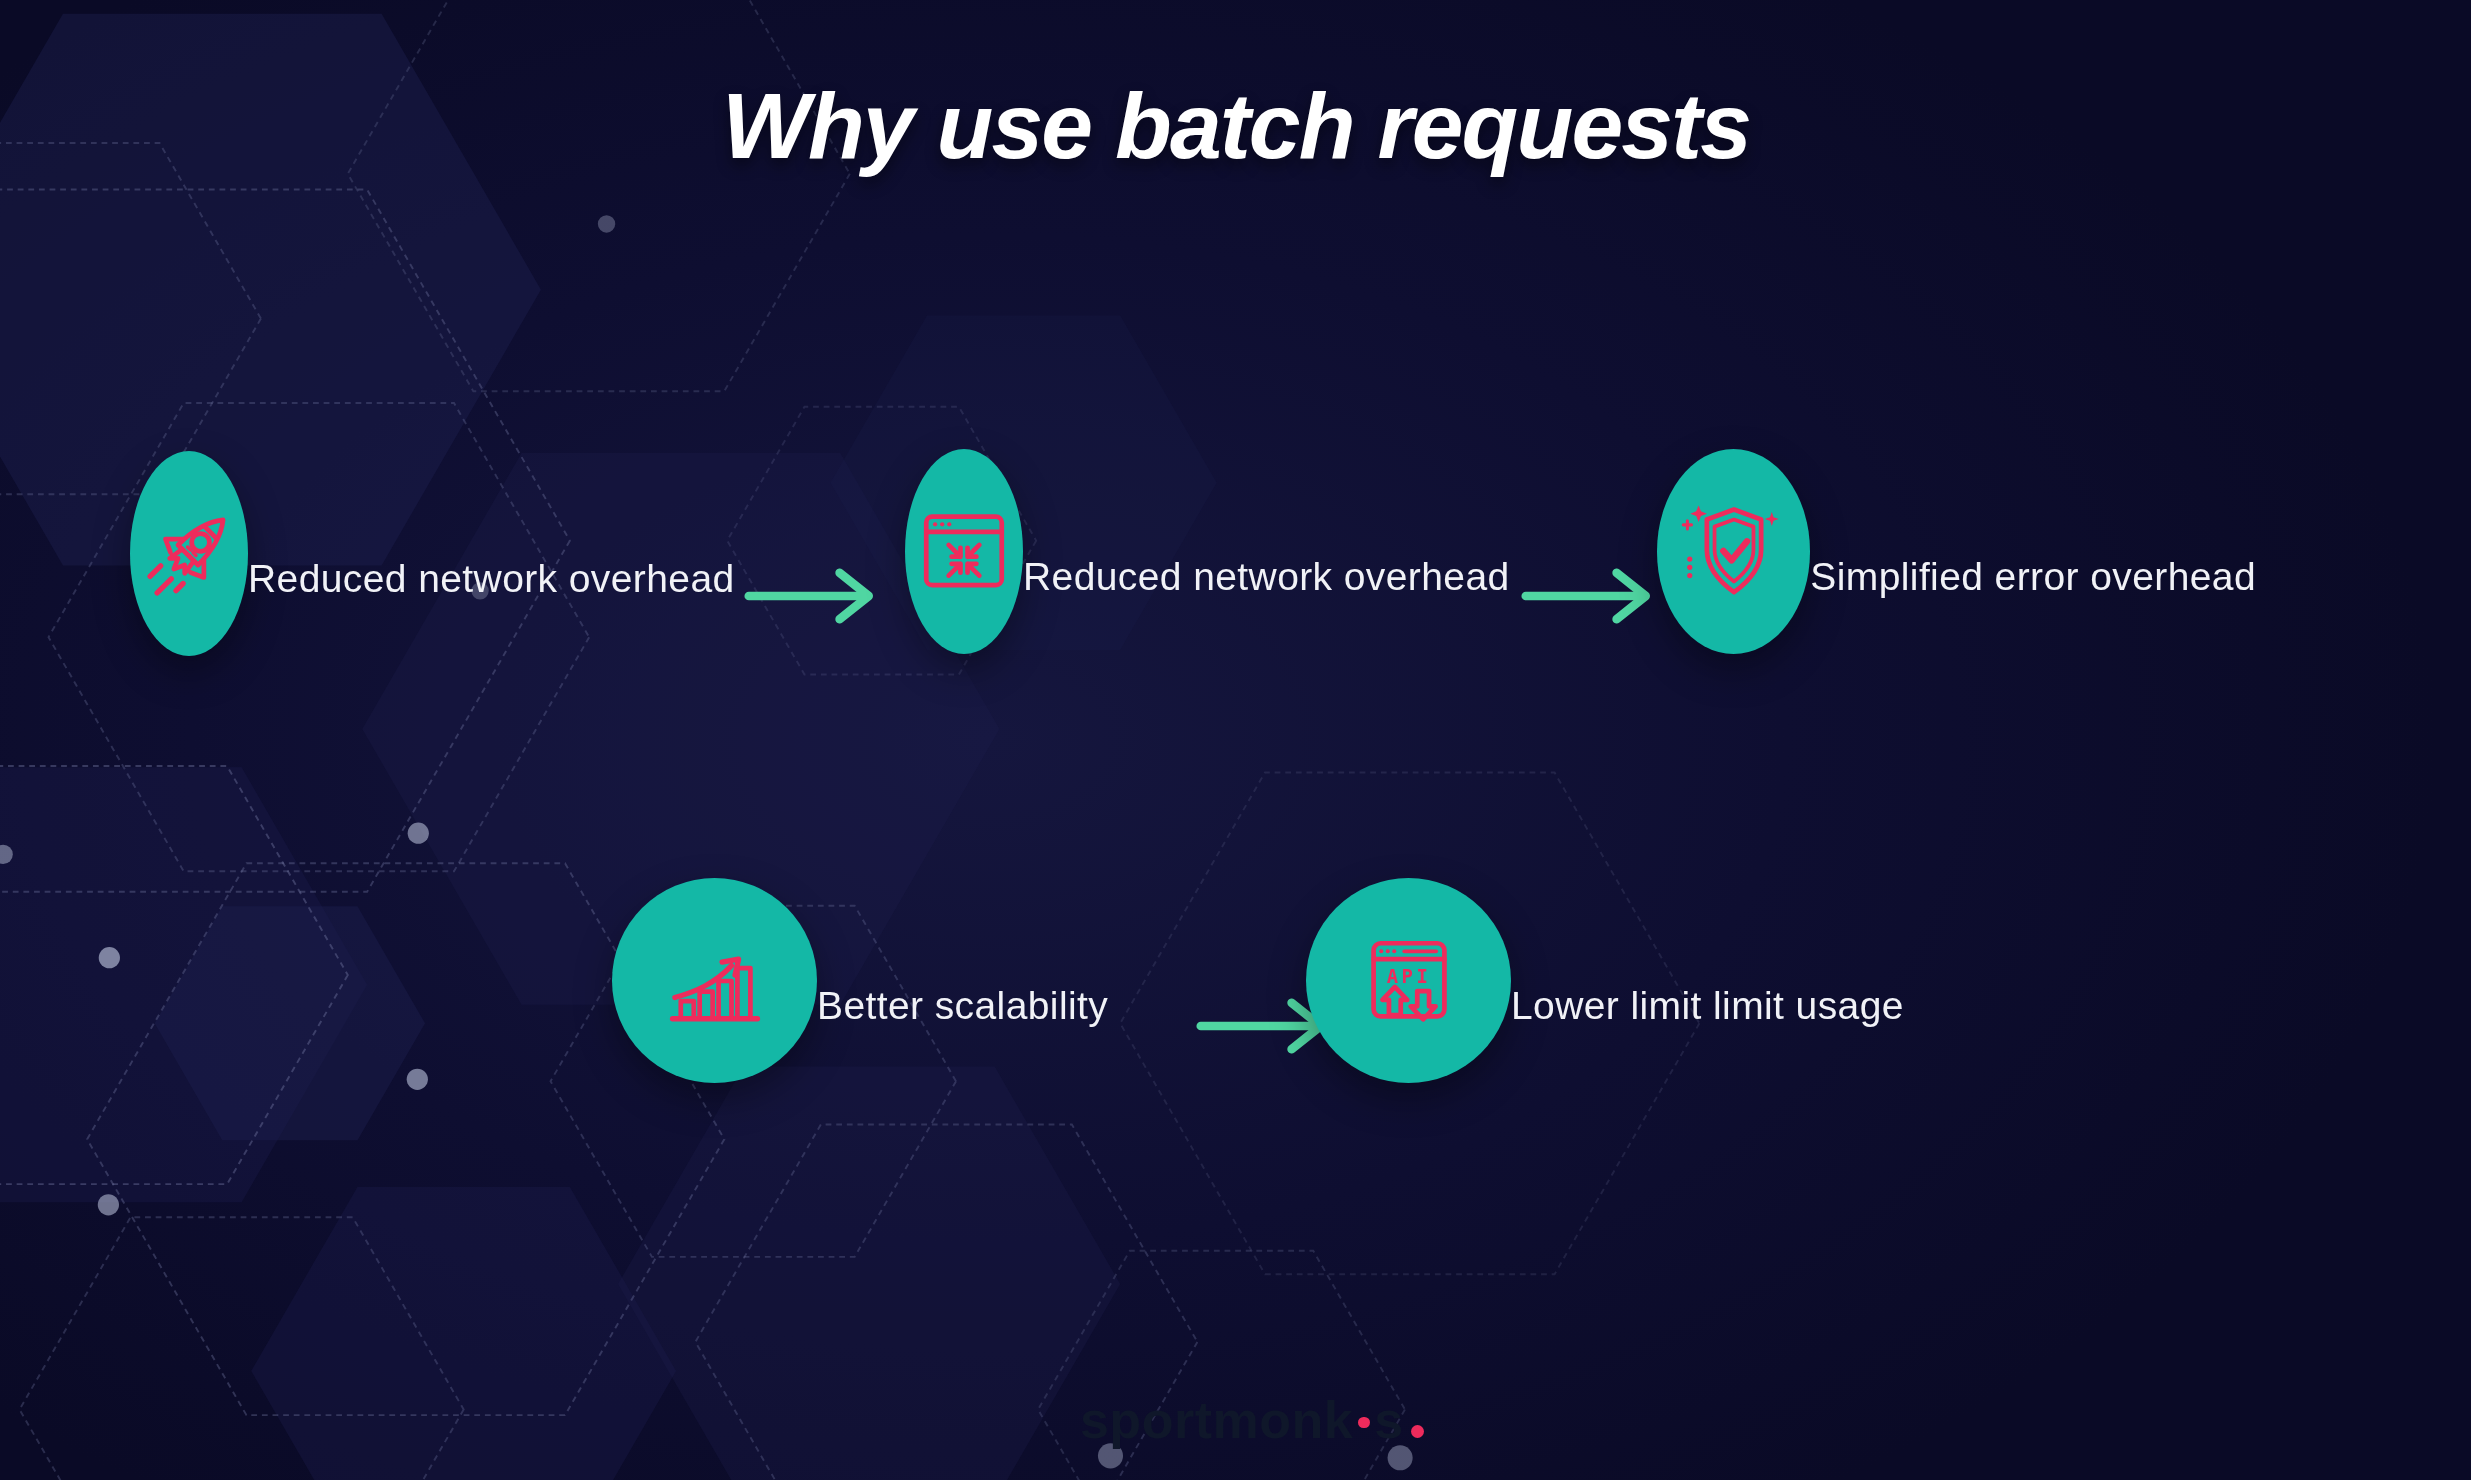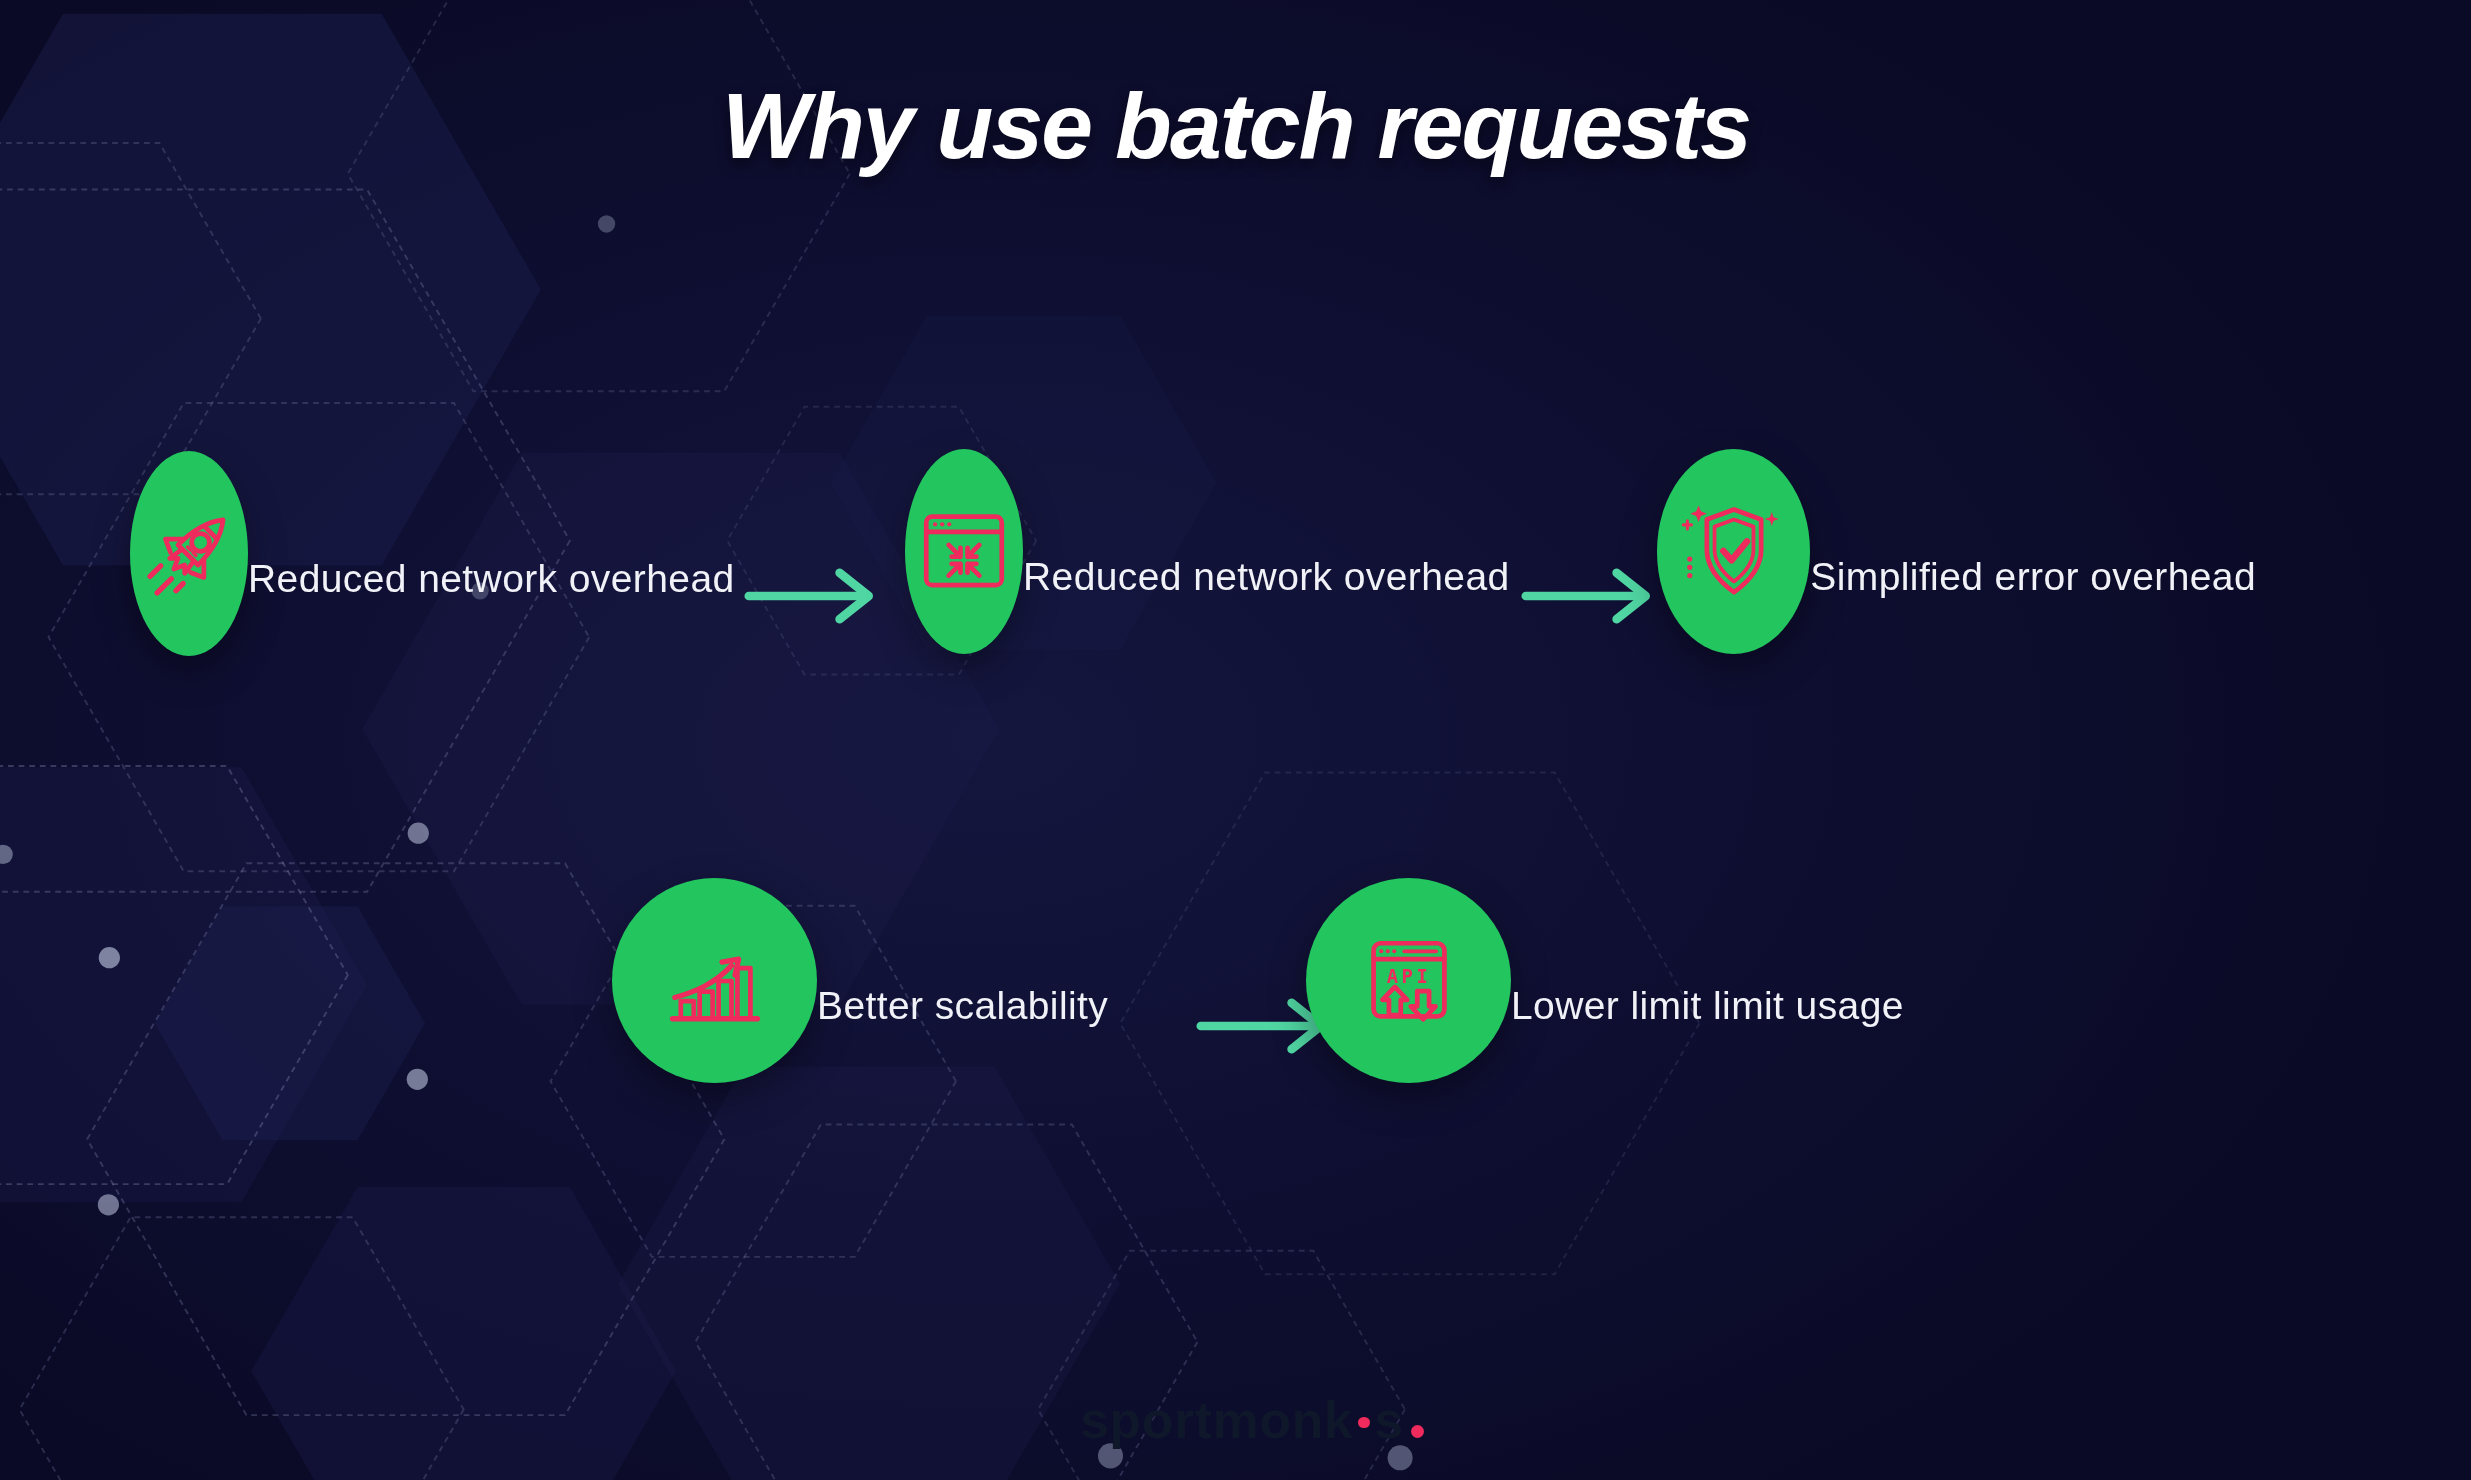--- a/index.html
+++ b/index.html
@@ -10,21 +10,21 @@
       radial-gradient(ellipse 1448px 917px at 40% 50%, #15163e 0%, #0e0e31 55%, #0a0a26 100%);
   }
   #bg{position:absolute;left:0;top:0;width:2472px;height:1480px;}
   .title{
     position:absolute;top:73px;left:0;width:100%;text-align:center;
     color:#ffffff;font-size:93px;font-weight:bold;font-style:italic;
     letter-spacing:-1.9px;text-shadow:0 6.8px 15.4px rgba(0,0,0,0.45);
   }
   .item{position:absolute;width:599px;display:flex;flex-direction:row;align-items:center;}
   .circle{
-    width:205px;height:205px;border-radius:50%;background:#22c55e;
+    width:205px;height:205px;border-radius:50%;background:#14b8a6;
     display:flex;align-items:center;justify-content:center;
     box-shadow:0 15.4px 37px rgba(0,0,0,0.35);
   }
   .icon{stroke:#ee2b5c;fill:none;stroke-linecap:round;stroke-linejoin:round;stroke-width:4;}
   .icon .fill{fill:#ee2b5c;stroke:none;}
   .icon text{fill:#ee2b5c;stroke:none;font-family:"DejaVu Sans Mono",monospace;font-weight:bold;font-size:16px;letter-spacing:3px;}
   .label{
     margin-top:50px;color:#f1f2f7;font-size:39px;letter-spacing:0.4px;
     white-space:nowrap;text-align:center;
   }

